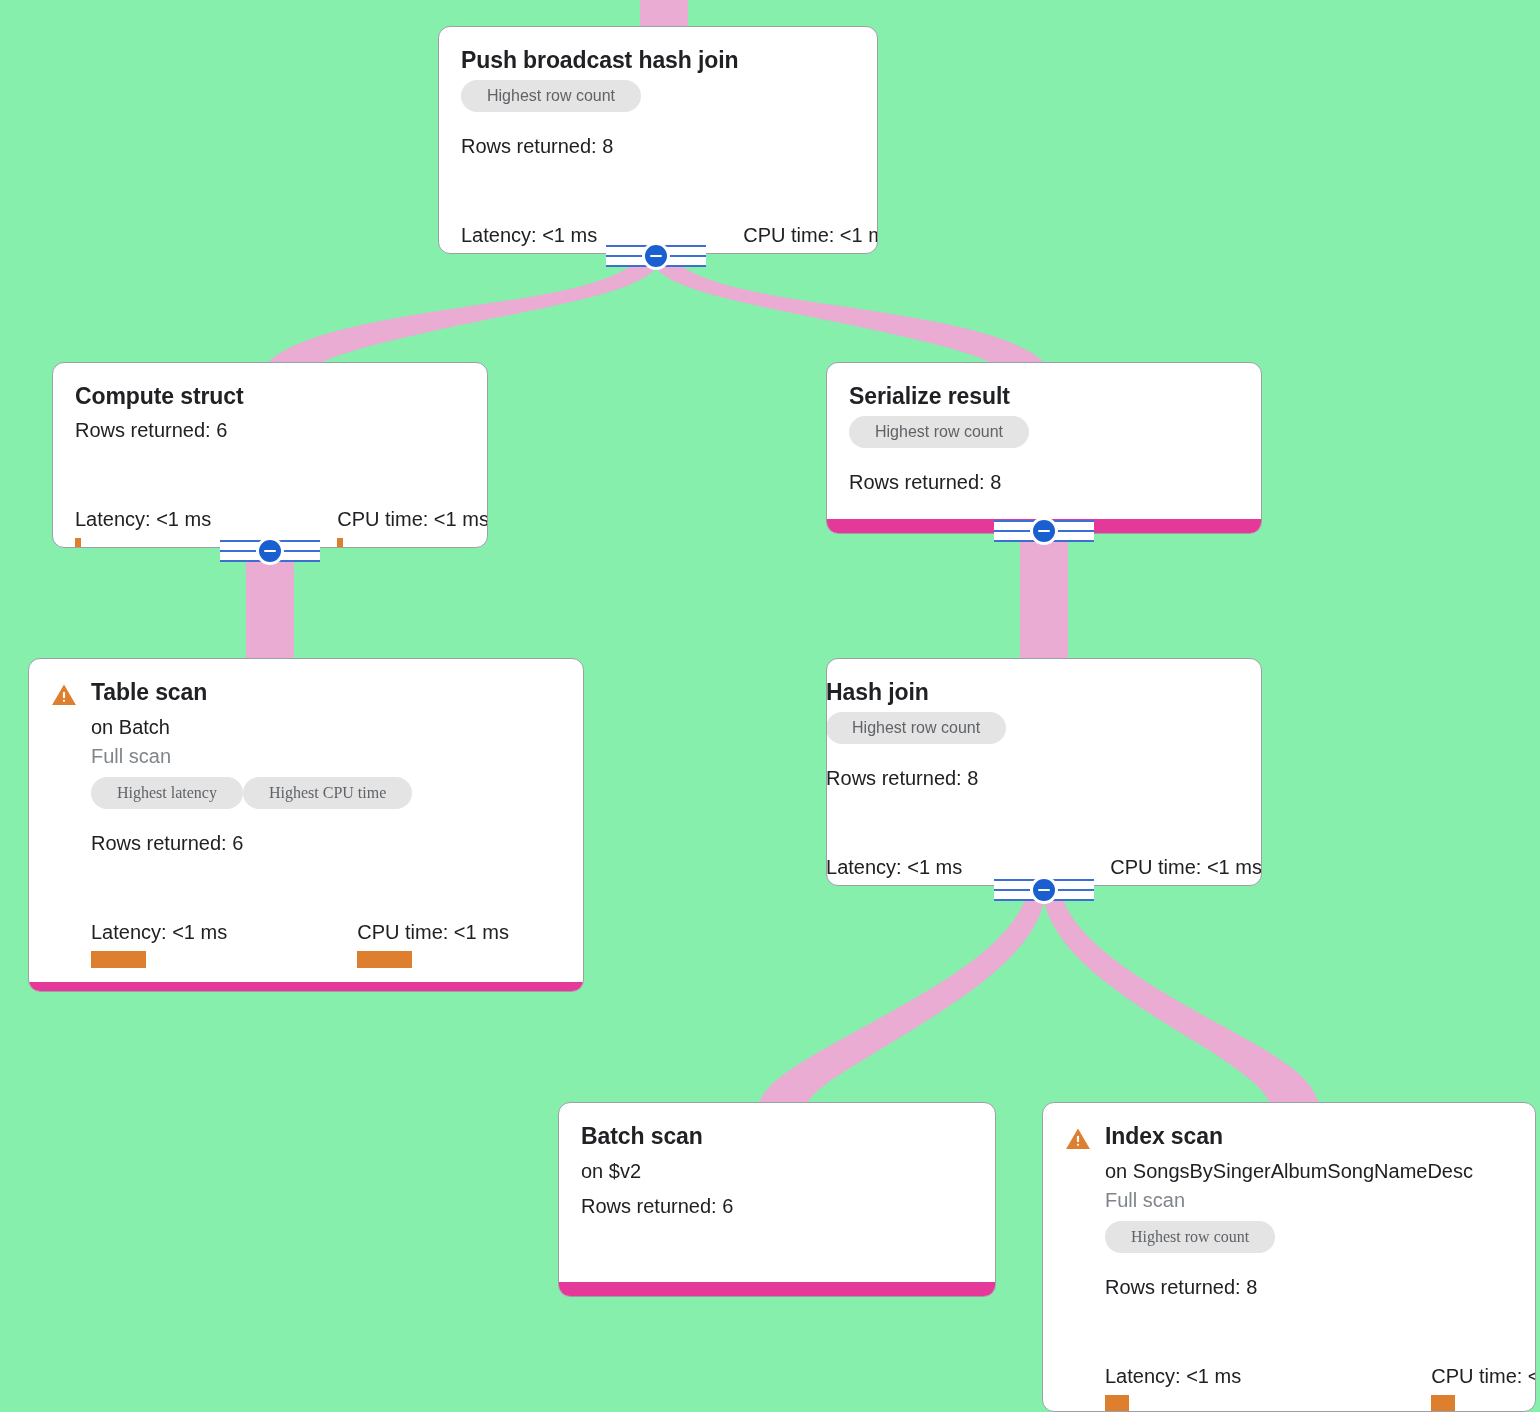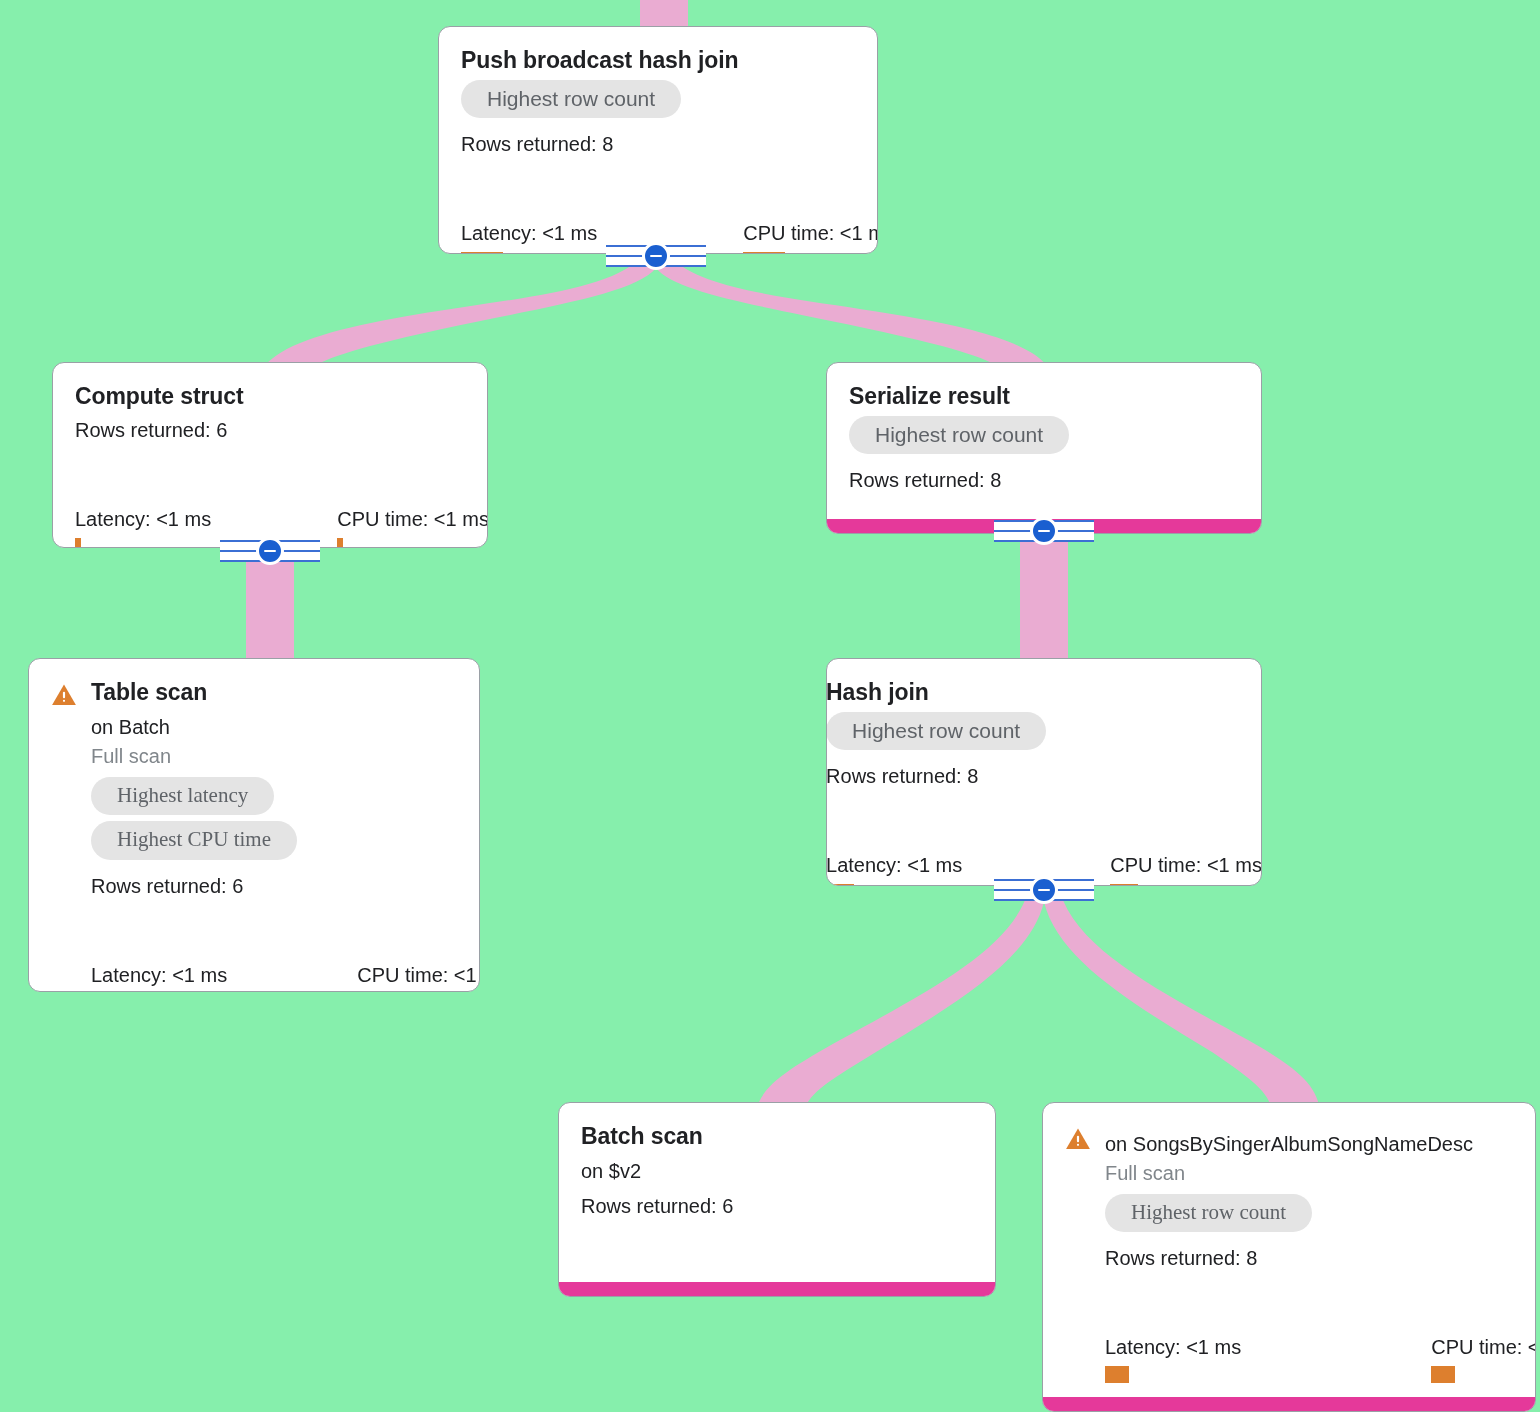--- a/index.html
+++ b/index.html
@@ -79,24 +79,24 @@
   }
   .badges {
     margin-top: 6px;
     margin-left: 0;
   }
   .badges.indent { margin-left: 40px; font-family: Liberation Serif, serif; }
   .badge {
     display: inline-block;
     background: #e4e4e4;
     color: #5f6368;
-    font-size: 21px;
+    font-size: 16px;
     border-radius: 999px;
     padding: 6px 26px 7px 26px;
-    margin-bottom: 6px;
+    margin-bottom: 14px;
     line-height: 1.2;
     white-space: nowrap;
   }
   .rows-line {
     font-size: 20px;
     color: #202124;
     margin-top: 7px;
     line-height: 1.3;
   }
   .rows-line.indent { margin-left: 40px; }
@@ -270,21 +270,21 @@
           <div class="node-head">
             <div class="head-text">
               <div class="node-title">Serialize result</div>
             </div>
           </div>
           <div class="badges"><div class="badge">Highest row count</div></div>
           <div class="rows-line">Rows returned: 8</div>
         </div>
         <div class="node-footer"></div>
       </div>
-      <div class="node" style="left: 28px; top: 658px; width: 452px; height: 334px;">
+      <div class="node" style="left: 28px; top: 658px; width: 556px; height: 334px;">
         <div class="node-body">
           <div class="node-head">
             <svg class="warn-icon" viewBox="0 0 24 24">
               <path d="M12 2.2 L23 21.2 L1 21.2 Z" fill="#dd7f2e"></path>
               <rect x="11" y="9" width="2" height="6" rx="1" fill="#ffffff"></rect>
               <rect x="11" y="16.4" width="2" height="2" rx="1" fill="#ffffff"></rect>
             </svg>
             <div class="head-text">
               <div class="node-title">Table scan</div>
               <div class="node-sub">on Batch</div>
@@ -342,20 +342,21 @@
       </div>
       <div class="node" style="left: 1042px; top: 1102px; width: 494px; height: 310px;">
         <div class="node-body">
           <div class="node-head">
             <svg class="warn-icon" viewBox="0 0 24 24">
               <path d="M12 2.2 L23 21.2 L1 21.2 Z" fill="#dd7f2e"></path>
               <rect x="11" y="9" width="2" height="6" rx="1" fill="#ffffff"></rect>
               <rect x="11" y="16.4" width="2" height="2" rx="1" fill="#ffffff"></rect>
             </svg>
             <div class="head-text">
+              <div class="node-title">Index scan</div>
               <div class="node-sub">on SongsBySingerAlbumSongNameDesc</div>
               <div class="node-scan">Full scan</div>
             </div>
           </div>
           <div class="badges indent"><div class="badge">Highest row count</div></div>
           <div class="rows-line indent">Rows returned: 8</div>
           <div class="metrics indent">
             <div class="metric" style="margin-right:190px;">
               <div class="metric-label">Latency: &lt;1 ms</div>
               <div class="metric-bar" style="width:24px;"></div>

